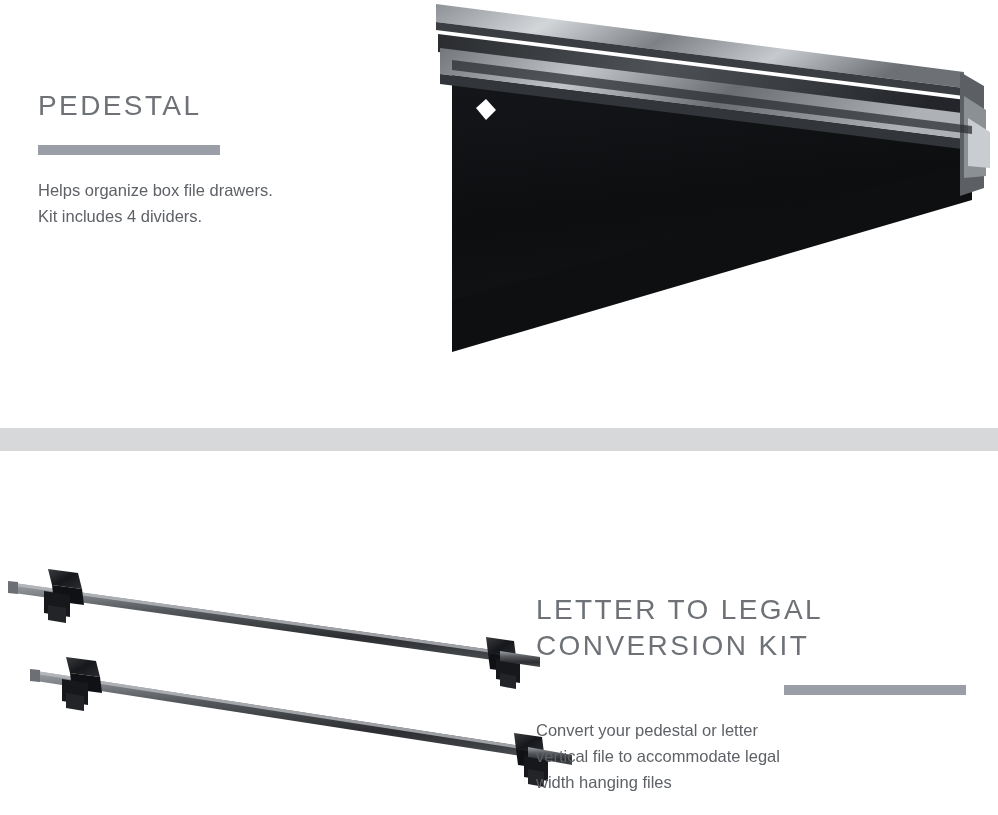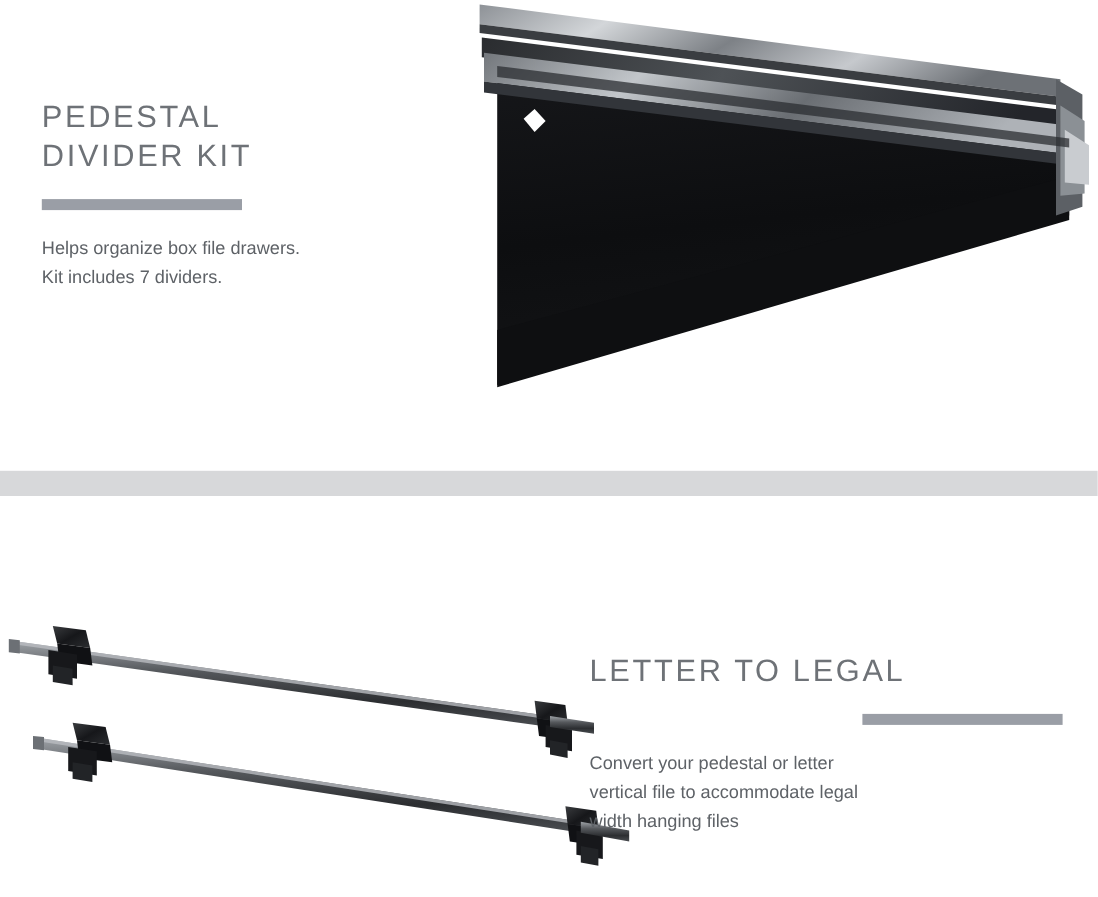--- a/index.html
+++ b/index.html
@@ -167,26 +167,25 @@
 
         <polygon points="52,108 62,99 72,110 62,120" fill="#ffffff"></polygon>
 
         <polygon points="28,60 548,126 548,134 28,70" fill="#2b2d31" opacity="0.75"></polygon>
       </svg>
     </div>
 
     <div class="p1-text">
       <h2 class="headline">
         <span>PEDESTAL</span><br>
-        <span>DIVIDER KIT</span>
       </h2>
       <div class="rule"></div>
       <p class="body-copy">
         <span>Helps organize box file drawers.</span><br>
-        <span>Kit includes 7 dividers.</span>
+        <span>Kit includes 4 dividers.</span>
       </p>
     </div>
   </section>
 
   <div class="band"></div>
 
   <section class="panel-two">
 
     <div class="rods-art">
       <svg viewBox="0 0 620 254" width="620" height="254" xmlns="http://www.w3.org/2000/svg">
@@ -244,20 +243,21 @@
             <polygon points="528,208 544,211 544,226 528,223" fill="#222427"></polygon>
           </g>
           <polygon points="528,186 572,194 572,204 528,196" fill="url(#rodGrad)"></polygon>
         </g>
       </svg>
     </div>
 
     <div class="p2-text">
       <h2 class="headline">
         <span>LETTER TO LEGAL</span><br>
+        <span>CONVERSION KIT</span>
       </h2>
       <div class="rule"></div>
       <p class="body-copy">
         <span>Convert your pedestal or letter</span><br>
         <span>vertical file to accommodate legal</span><br>
         <span>width hanging files</span>
       </p>
     </div>
   </section>
 

